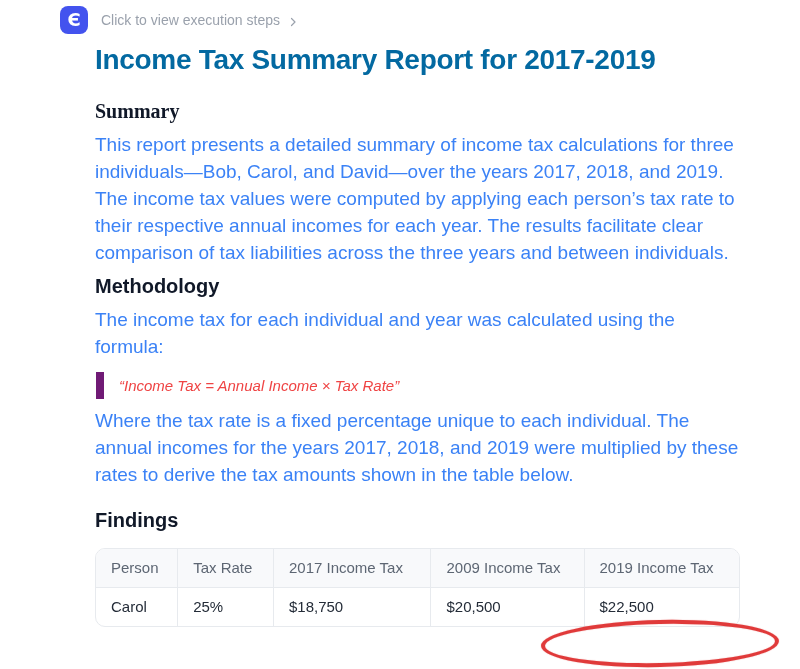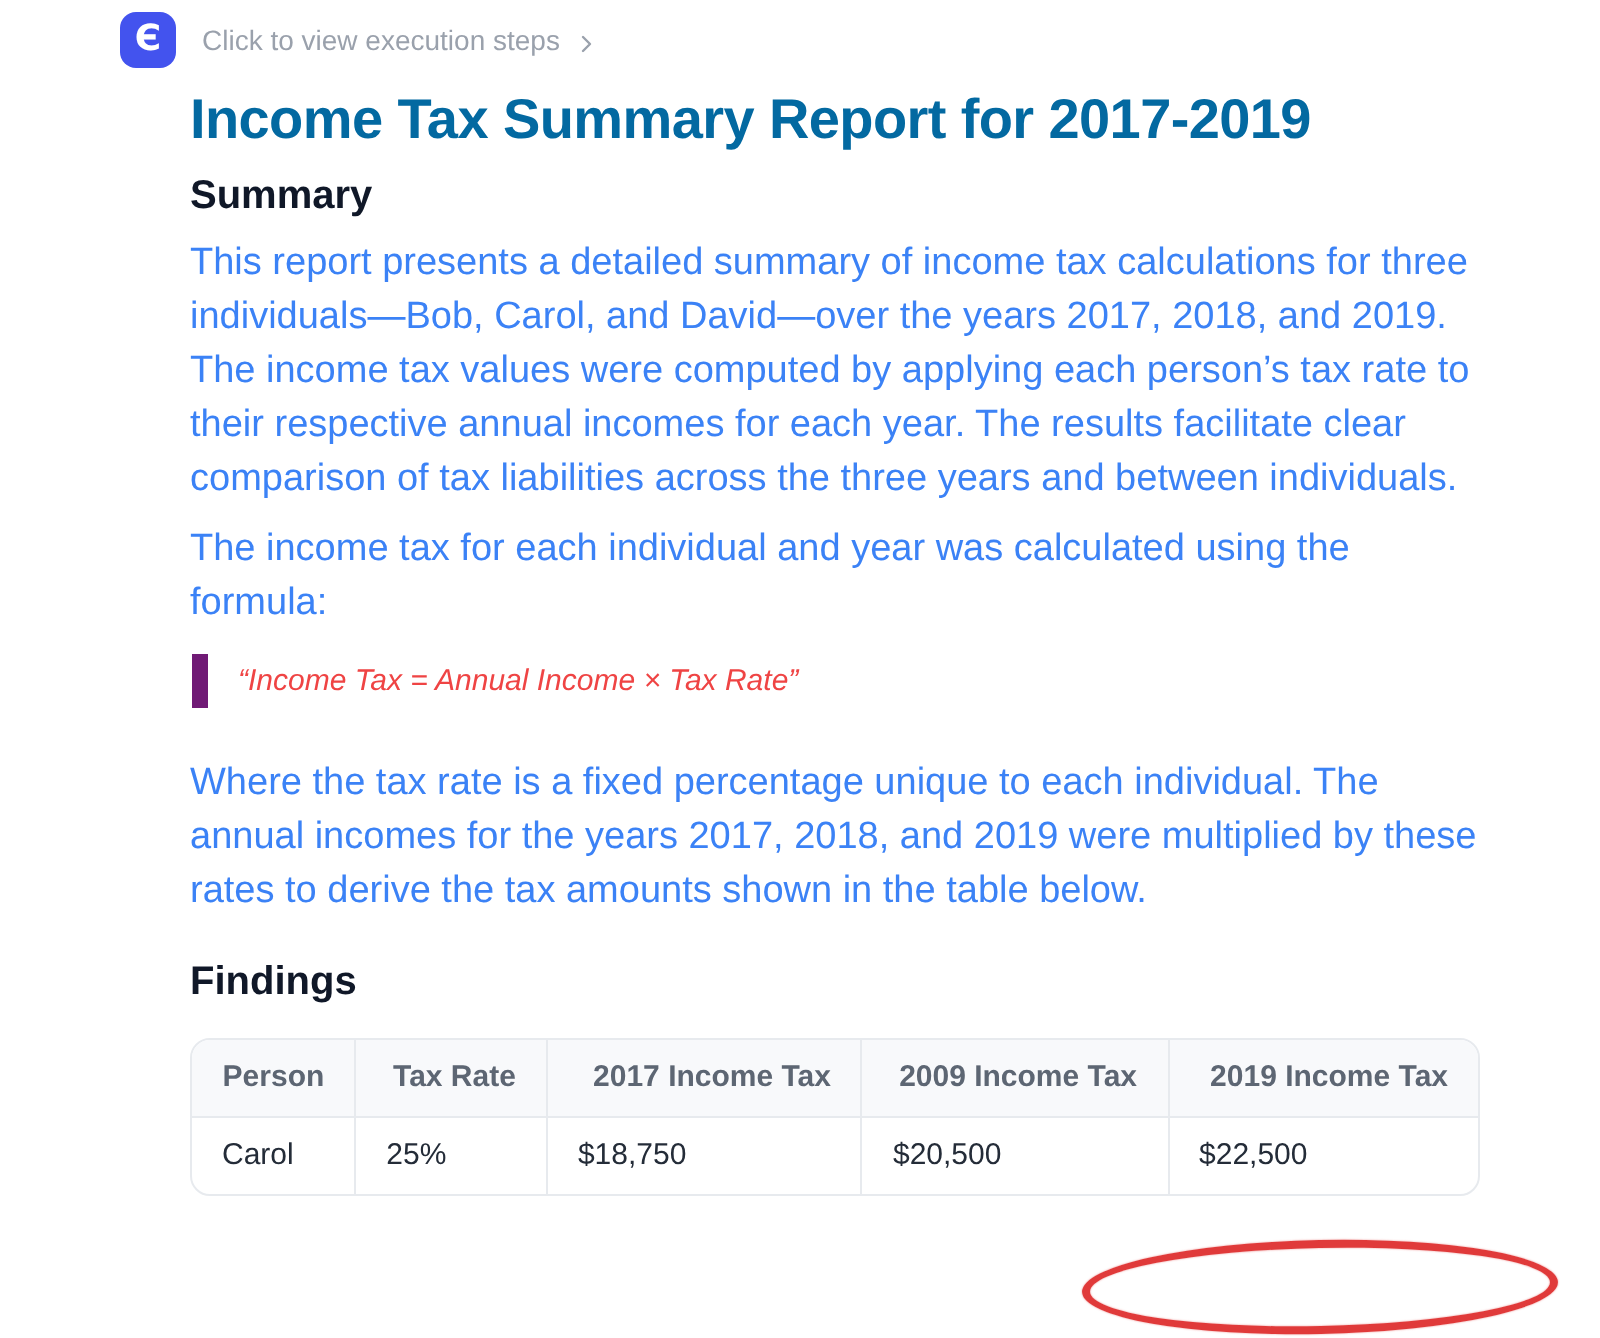--- a/index.html
+++ b/index.html
@@ -28,43 +28,43 @@
   .exec-steps{display:flex;align-items:flex-end;gap:7px;color:#9aa1ac;font-size:14px;cursor:pointer;}
   .exec-steps svg{margin-top:1px;}
 
   
   .content{padding:0 60px 0 95px;}
   h1{
     margin:10px 0 0;font-size:28px;line-height:32px;font-weight:bold;
     color:#0369a1;letter-spacing:-0.3px;
   }
   h2{margin:0;font-size:20px;line-height:24px;font-weight:bold;color:#101828;}
-  .h2-summary{margin-top:10px;}
+  .h2-summary{margin-top:23px;font-family:Liberation Serif, serif;}
   .h2-method{margin-top:8px;}
   .h2-findings{margin-top:20px;}
   p{margin:8px 0 0;font-size:19px;line-height:27px;color:#3b82f6;}
-  .para-note{margin-top:24px;}
+  .para-note{margin-top:8px;}
   blockquote{
     margin:12px 0 0 1px;padding:0 0 0 15px;
     border-left:8px solid #701a75;
     font-style:italic;font-size:15px;line-height:27px;color:#ef4444;
   }
 
   
   .table-wrap{
     margin-top:16px;border:1px solid var(--border-gray);border-radius:10px;
     overflow:hidden;background:#fff;
   }
   table{width:100%;border-collapse:collapse;font-size:15px;}
   th,td{
     text-align:left;padding:10px 15px;line-height:18px;
     border-right:1px solid var(--border-gray);
     border-bottom:1px solid var(--border-gray);
   }
-  th{background:var(--head-bg);color:#5d6673;font-weight:bold;text-align:right;}
+  th{background:var(--head-bg);color:#5d6673;font-weight:normal;}
   td{color:#242c38;}
   th:last-child,td:last-child{border-right:none;}
   tbody tr:last-child td{border-bottom:none;}
   th:nth-child(1),td:nth-child(1){width:12.7%;}
   th:nth-child(2),td:nth-child(2){width:14.9%;}
   th:nth-child(3),td:nth-child(3){width:24.5%;}
   th:nth-child(4),td:nth-child(4){width:23.8%;}
   th:nth-child(5),td:nth-child(5){width:24.1%;}
 
   
@@ -93,20 +93,21 @@
       </svg>
   </div>
 </div>
 
 <div class="content">
   <h1>Income Tax Summary Report for 2017-2019</h1>
 
   <h2 class="h2-summary">Summary</h2>
   <p>This report presents a detailed summary of income tax calculations for three individuals—Bob, Carol, and David—over the years 2017, 2018, and 2019. The income tax values were computed by applying each person’s tax rate to their respective annual incomes for each year. The results facilitate clear comparison of tax liabilities across the three years and between individuals.</p>
 
+  <h2 class="h2-method">Methodology</h2>
   <p>The income tax for each individual and year was calculated using the formula:</p>
   <blockquote>“Income Tax = Annual Income × Tax Rate”</blockquote>
   <p class="para-note">Where the tax rate is a fixed percentage unique to each individual. The annual incomes for the years 2017, 2018, and 2019 were multiplied by these rates to derive the tax amounts shown in the table below.</p>
 
   <h2 class="h2-findings">Findings</h2>
 
   <div class="table-wrap">
     <table>
       <thead>
           <tr>

